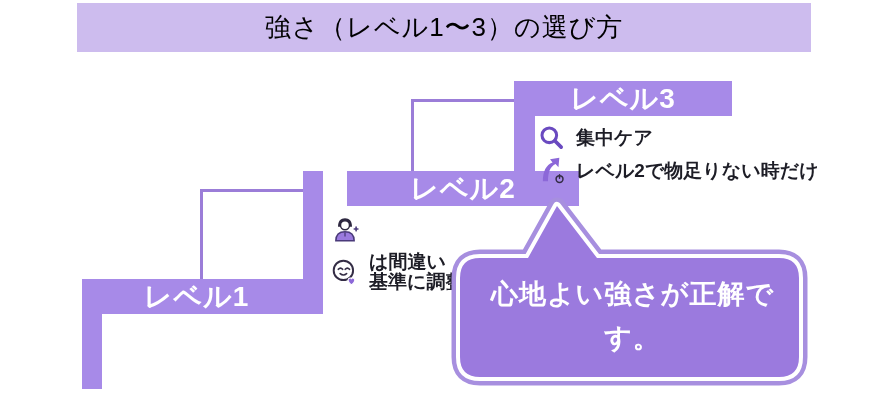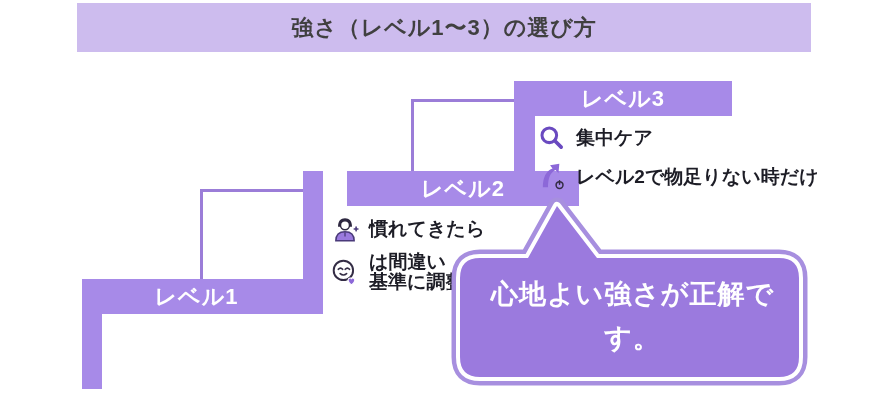--- a/index.html
+++ b/index.html
@@ -5,25 +5,25 @@
   html,body{margin:0;padding:0;background:#ffffff;}
   #canvas{
     position:relative;width:880px;height:400px;background:#ffffff;overflow:hidden;
     font-family:"Liberation Sans","DejaVu Sans",sans-serif;
   }
   
   .banner{
     position:absolute;left:77px;top:3px;width:734px;height:49px;
     background:#cdbcee;display:flex;align-items:center;justify-content:center;
   }
-  .banner-text{font-size:22px;font-weight:bold;color:#404040;letter-spacing:1px;}
+  .banner-text{font-size:26px;font-weight:normal;color:#000000;letter-spacing:1px;}
 
   
   .bar{
-    position:absolute;background:#a78ae8;color:#ffffff;font-weight:bold;font-size:22px;
+    position:absolute;background:#a78ae8;color:#ffffff;font-weight:bold;font-size:28px;
     display:flex;align-items:center;justify-content:center;letter-spacing:1px;
   }
   #bar1{left:82px;top:279px;width:229px;height:35px;}
   #bar2{left:303px;top:171px;width:232px;height:35px;margin-left:44px;}
   #bar3{left:514px;top:81px;width:218px;height:35px;}
   .descender{position:absolute;background:#a78ae8;}
   #desc1{left:82px;top:279px;width:20px;height:110px;}
   #desc2{left:303px;top:171px;width:20px;height:143px;}
   #desc3{left:514px;top:81px;width:21px;height:125px;}
 
@@ -37,21 +37,21 @@
   
   .content{position:absolute;}
   #content1{left:106px;top:321px;}
   #content2{left:331px;top:213px;}
   #content3{left:538px;top:123px;}
   .item{display:flex;align-items:center;gap:10px;}
   #content1 .item{height:32px;margin-bottom:1px;}
   #content2 .item-1{height:32px;}
   #content2 .item-2{height:46px;margin-top:4px;}
   #content3 .item-1{height:30px;}
-  #content3 .item-2{height:32px;margin-top:8px;}
+  #content3 .item-2{height:32px;margin-top:2px;}
   .item-icon{width:28px;height:28px;flex:0 0 28px;display:block;}
   .item-text{
     font-size:19px;font-weight:bold;color:#1d1d26;white-space:pre-line;line-height:20px;
   }
 
   
   #bubble-svg{position:absolute;left:440px;top:190px;width:390px;height:210px;}
   .bubble-text{
     position:absolute;left:465px;top:272px;width:335px;text-align:center;
     color:#ffffff;font-weight:bold;font-size:27px;line-height:44px;letter-spacing:1px;
@@ -87,21 +87,20 @@
 
   <div class="content" id="content2">
     <div class="item item-1">
       <svg class="item-icon" viewBox="0 0 26 26">
         <path d="M6.5 11 C6.5 5.5 9 3 13 3 C17 3 19.5 5.5 19.5 11 Z" fill="#2e2840"></path>
         <circle cx="13" cy="9.5" r="4.2" fill="#ffffff" stroke="#2e2840" stroke-width="1.4"></circle>
         <path d="M4.5 24 C4.5 18 8 15.5 13 15.5 C18 15.5 21.5 18 21.5 24 Z" fill="#9a7ade" stroke="#4a3a7a" stroke-width="1.4"></path>
         <path d="M13 16 L13 20" stroke="#4a3a7a" stroke-width="1.2"></path>
         <path d="M21.6 13 h3.4 M23.3 11.3 v3.4" stroke="#4a3a7a" stroke-width="1.5" stroke-linecap="round"></path>
       </svg>
-      <span class="item-text">慣れてきたら</span>
     </div>
     <div class="item item-2">
       <svg class="item-icon" viewBox="0 0 26 26">
         <circle cx="11.5" cy="11.5" r="9" fill="#ffffff" stroke="#332c44" stroke-width="1.8"></circle>
         <path d="M6.8 10.5 Q8.8 8.2 10.8 10.5" stroke="#332c44" stroke-width="1.5" fill="none" stroke-linecap="round"></path>
         <path d="M13.2 10.5 Q15.2 8.2 17.2 10.5" stroke="#332c44" stroke-width="1.5" fill="none" stroke-linecap="round"></path>
         <path d="M8.5 14.5 Q11.5 17 14.5 14.5" stroke="#332c44" stroke-width="1.5" fill="none" stroke-linecap="round"></path>
         <path d="M19 25 C15.8 22.7 15.2 20.3 16.6 19 C17.8 18 19 18.7 19 19.8 C19 18.7 20.2 18 21.4 19 C22.8 20.3 22.2 22.7 19 25 Z" fill="#8c68d8" stroke="#ffffff" stroke-width="1"></path>
       </svg>
       <span class="item-text">は間違い

